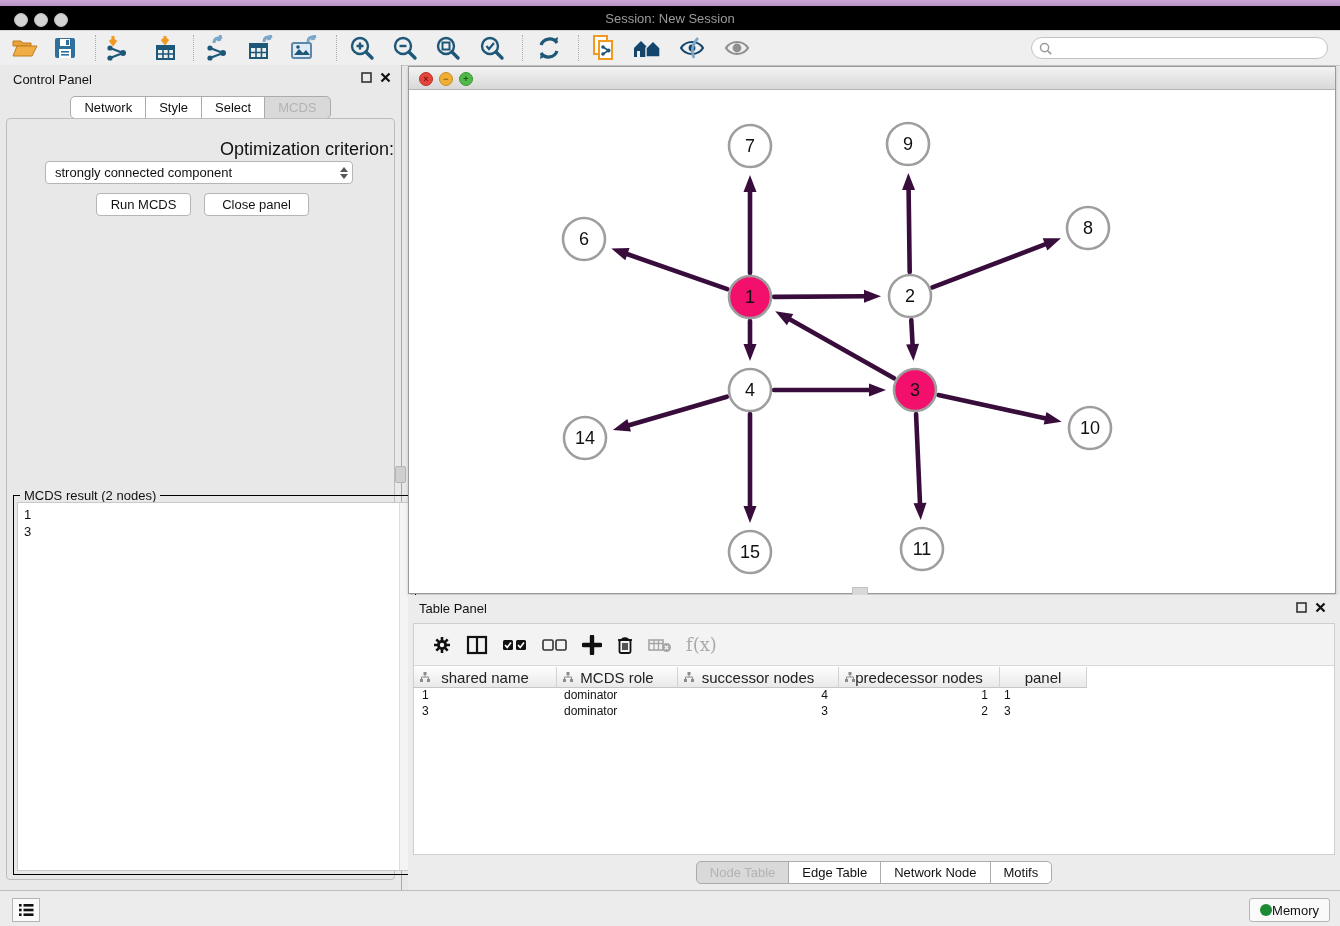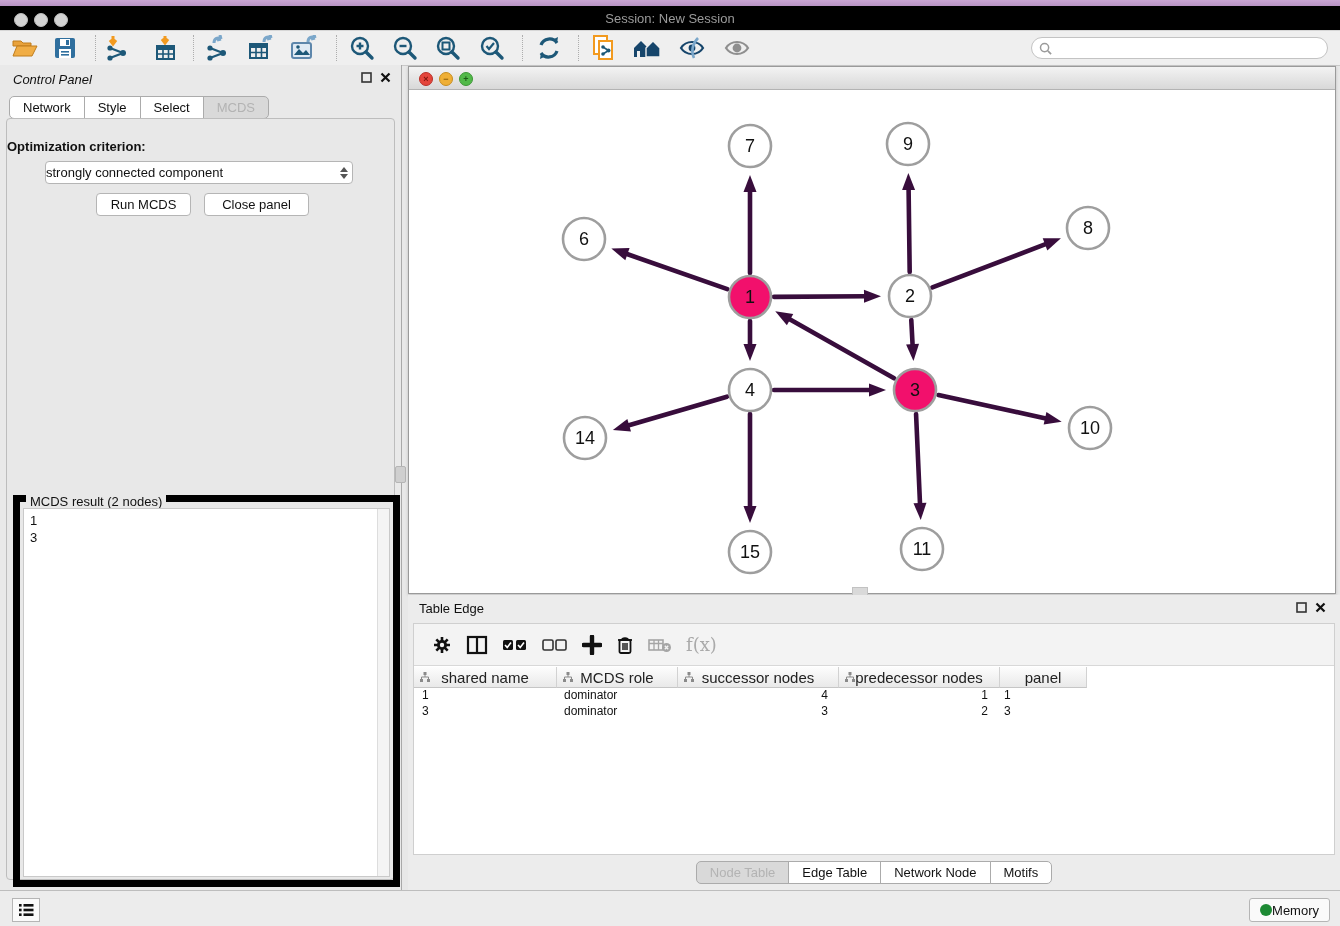--- a/index.html
+++ b/index.html
@@ -16,36 +16,36 @@
   .win-title{position:absolute;left:0;right:0;top:5px;text-align:center;font-size:13px;color:#9b9b9b;}
   
   .toolbar{position:absolute;left:0;top:31px;width:1340px;height:34px;background:#efefef;border-bottom:1px solid #c9c9c9;}
   .tb-btn{position:absolute;top:3px;width:34px;height:28px;display:flex;align-items:center;justify-content:center;cursor:default;}
   .tb-sep{position:absolute;top:4px;width:0;height:26px;border-left:1px dotted #adadad;}
   .search-field{position:absolute;right:12px;top:6px;width:288px;height:20px;background:#fff;border:1px solid #c3c3c3;border-radius:11px;display:flex;align-items:center;padding-left:7px;}
   .search-field input{border:none;outline:none;font-size:12px;width:250px;background:transparent;font-family:"Liberation Sans",sans-serif;}
   
   .control-panel{position:absolute;left:0;top:65px;width:401px;height:825px;background:#e9e9e9;border-right:1px solid #a9a9a9;}
   .cp-header{position:absolute;left:0;top:0;width:100%;height:26px;}
-  .cp-title{position:absolute;left:13px;top:7px;font-size:13px;color:#111;font-style:italic;}
+  .cp-title{position:absolute;left:13px;top:7px;font-size:13px;color:#111;}
   .panel-icons{position:absolute;right:10px;top:7px;display:flex;gap:8px;align-items:center;}
-  .tabs-row{position:absolute;left:0;top:31px;width:100%;display:flex;padding-left:9px;}
+  .tabs-row{position:absolute;left:0;top:31px;width:100%;display:flex;justify-content:center;}
   .tab{font-size:13px;padding:3px 13px;background:#fff;border:1px solid #ababab;margin-left:-1px;color:#111;}
   .tab:first-child{border-radius:5px 0 0 5px;margin-left:0;}
   .tab:last-child{border-radius:0 5px 5px 0;}
   .tab.selected{background:#d9d9d9;color:#b3b3b3;}
   .cp-body{position:absolute;left:6px;top:53px;width:387px;height:760px;background:#e8e8e8;border:1px solid #bdbdbd;border-radius:4px;}
-  .opt-label{position:absolute;left:0;width:100%;top:20px;text-align:left;font-size:13px;font-weight:bold;}
+  .opt-label{position:absolute;left:0;width:100%;top:20px;text-align:right;font-size:18px;}
   .dropdown{position:absolute;left:38px;top:42px;width:306px;height:21px;background:#fff;border:1px solid #b5b5b5;border-radius:4px;display:flex;align-items:center;}
-  .dropdown .val{flex:1;font-size:13px;padding-left:0;}
+  .dropdown .val{flex:1;font-size:13px;padding-left:9px;}
   .stepper{width:16px;height:100%;display:flex;flex-direction:column;align-items:center;justify-content:center;gap:2px;}
   .arr-up{width:0;height:0;border-left:4px solid transparent;border-right:4px solid transparent;border-bottom:5px solid #555;}
   .arr-dn{width:0;height:0;border-left:4px solid transparent;border-right:4px solid transparent;border-top:5px solid #555;}
   .cp-btn{position:absolute;top:74px;height:21px;background:#fff;border:1px solid #b5b5b5;border-radius:4px;font-size:13px;display:flex;align-items:center;justify-content:center;}
-  .fieldset{position:absolute;left:6px;top:376px;width:373px;height:378px;border:7px solid #000000;}
+  .fieldset{position:absolute;left:6px;top:376px;width:373px;height:378px;border:1px solid #000000;padding-left:28px;}
   .legend{position:absolute;left:6px;top:-8px;background:#e8e8e8;padding:0 4px;font-size:13px;}
   .result-box{position:absolute;left:3px;top:6px;right:3px;bottom:3px;background:#fff;border:1px solid #c9c9c9;}
   .result-text{position:absolute;left:6px;top:3px;font-size:13px;line-height:17px;white-space:pre;}
   .result-scroll{position:absolute;right:0;top:0;width:11px;height:100%;background:#f4f4f4;border-left:1px solid #ddd;}
   .v-handle{position:absolute;left:395px;top:466px;width:9px;height:15px;background:#cfcfcf;border:1px solid #b5b5b5;border-radius:2px;}
   
   .net-frame{position:absolute;left:408px;top:66px;width:926px;height:526px;background:#fff;border:1px solid #9a9a9a;box-shadow:0 1px 3px rgba(0,0,0,.18);}
   .frame-titlebar{position:absolute;left:0;top:0;width:100%;height:22px;background:linear-gradient(#f3f3f3,#d8d8d8);border-bottom:1px solid #b3b3b3;}
   .frame-title{position:absolute;left:0;right:0;top:4px;text-align:center;font-size:13px;color:#222;}
   .fl{position:absolute;top:5px;width:12px;height:12px;border-radius:50%;font-size:9px;line-height:12px;text-align:center;font-weight:bold;}
@@ -324,21 +324,21 @@
       <text x="681" y="339" dy="0.36em" text-anchor="middle" font-size="18" fill="#111111" font-family="&quot;Liberation Sans&quot;, sans-serif">10</text>
       <circle cx="341" cy="463" r="21" fill="#ffffff" stroke="#9e9e9e" stroke-width="2.6"></circle>
       <text x="341" y="463" dy="0.36em" text-anchor="middle" font-size="18" fill="#111111" font-family="&quot;Liberation Sans&quot;, sans-serif">15</text>
       <circle cx="513" cy="460" r="21" fill="#ffffff" stroke="#9e9e9e" stroke-width="2.6"></circle>
       <text x="513" y="460" dy="0.36em" text-anchor="middle" font-size="18" fill="#111111" font-family="&quot;Liberation Sans&quot;, sans-serif">11</text>
     </svg>
 </div>
 <div class="frame-handle"></div>
 
 <div class="table-panel">
-  <span class="tp-title">Table Edge</span>
+  <span class="tp-title">Table Panel</span>
   <span class="tp-icons">
     <svg width="11" height="11" viewBox="0 0 11 11">
         <rect x="1" y="1" width="9" height="9" fill="none" stroke="#333" stroke-width="1.6"></rect>
       </svg>
     <svg width="11" height="11" viewBox="0 0 11 11">
         <path d="M1.5 1.5 L9.5 9.5 M9.5 1.5 L1.5 9.5" stroke="#111" stroke-width="2.2"></path>
       </svg>
   </span>
   <div class="tp-inner">
     <div class="tp-toolbar">

